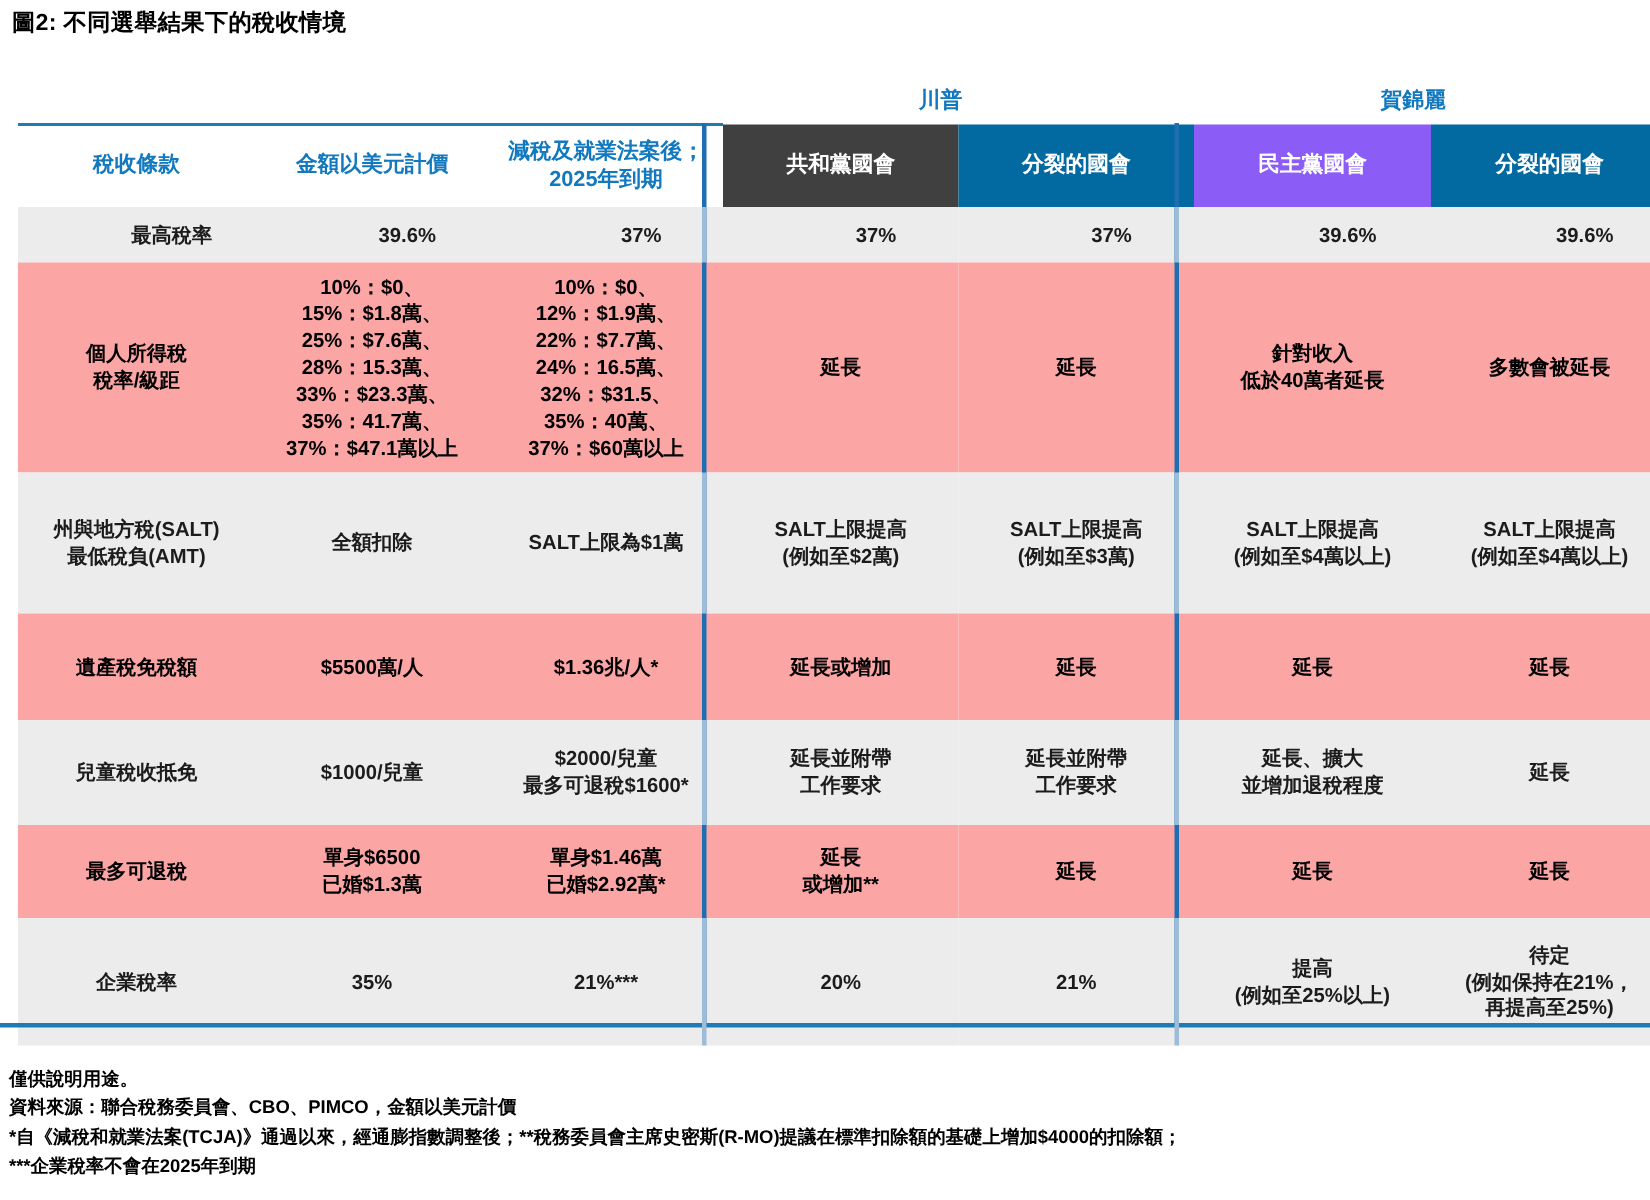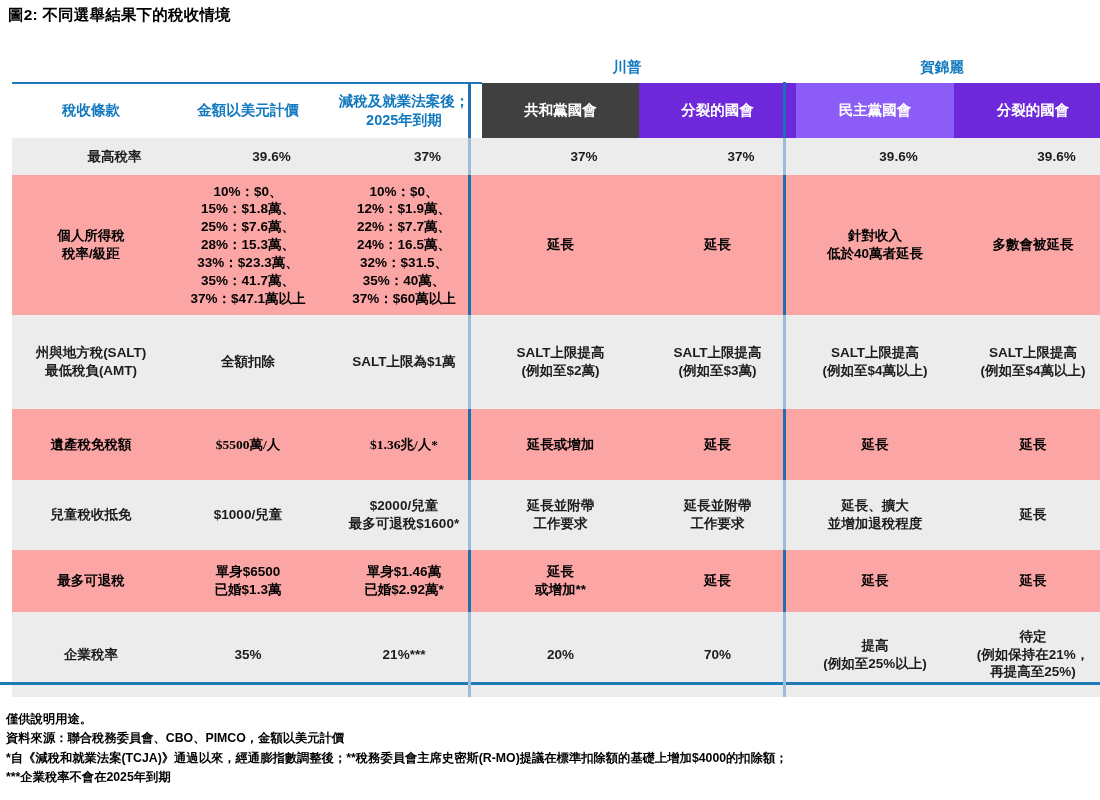--- a/index.html
+++ b/index.html
@@ -84,41 +84,41 @@
 
   
   tr.hdr th {
     height: 55px;
     font-size: 14.5px;
     font-weight: bold;
     box-sizing: border-box;
   }
   th.h-white { background: #ffffff; color: #1279bf; }
   th.h-maroon{ background: #404040; color: #ffffff; }
-  th.h-olive { background: #6d28d9; color: #ffffff; }
+  th.h-olive { background: #0369a1; color: #ffffff; }
   th.h-blue  { background: #8b5cf6; color: #ffffff; }
 
   
   th.h-rule { border-top: 2.5px solid #1f7bb6; }
 
   
   tr.r-gray td { background: #ececec; color: #1c1c1c; }
   tr.r-green td { background: #fca5a5; color: #000000; }
 
   td.label {
     text-align: left;
     padding-left: 10px;
     font-size: 13.5px;
   }
 
   
   tr.row-h1 td { height: 37px; padding-left: 47px; }
   tr.row-h2 td { height: 140px; }
   tr.row-h3 td { height: 94px; }
-  tr.row-h4 td { height: 71px; font-family: Liberation Serif, serif; }
+  tr.row-h4 td { height: 71px; }
   tr.row-h5 td { height: 70px; }
   tr.row-h6 td { height: 62px; }
   tr.row-h7 td { height: 85px; }
 
   
   .brackets { line-height: 1.28; font-size: 13px; font-weight: bold; }
 
   
   .vline {
     position: absolute;
@@ -259,21 +259,21 @@
           <td>延長<br>或增加**</td>
           <td>延長</td>
           <td>延長</td>
           <td>延長</td>
         </tr>
         <tr class="r-gray row-h7">
           <td class="label">企業稅率</td>
           <td>35%</td>
           <td>21%***</td>
           <td>20%</td>
-          <td>70%</td>
+          <td>21%</td>
           <td>提高<br>(例如至25%以上)</td>
           <td>待定<br>(例如保持在21%，<br>再提高至25%)</td>
         </tr>
       </tbody>
   </table>
 
   <div class="vline vline-trump"></div>
   <div class="vline vline-harris"></div>
 
   <div class="bottom-rule"></div>

